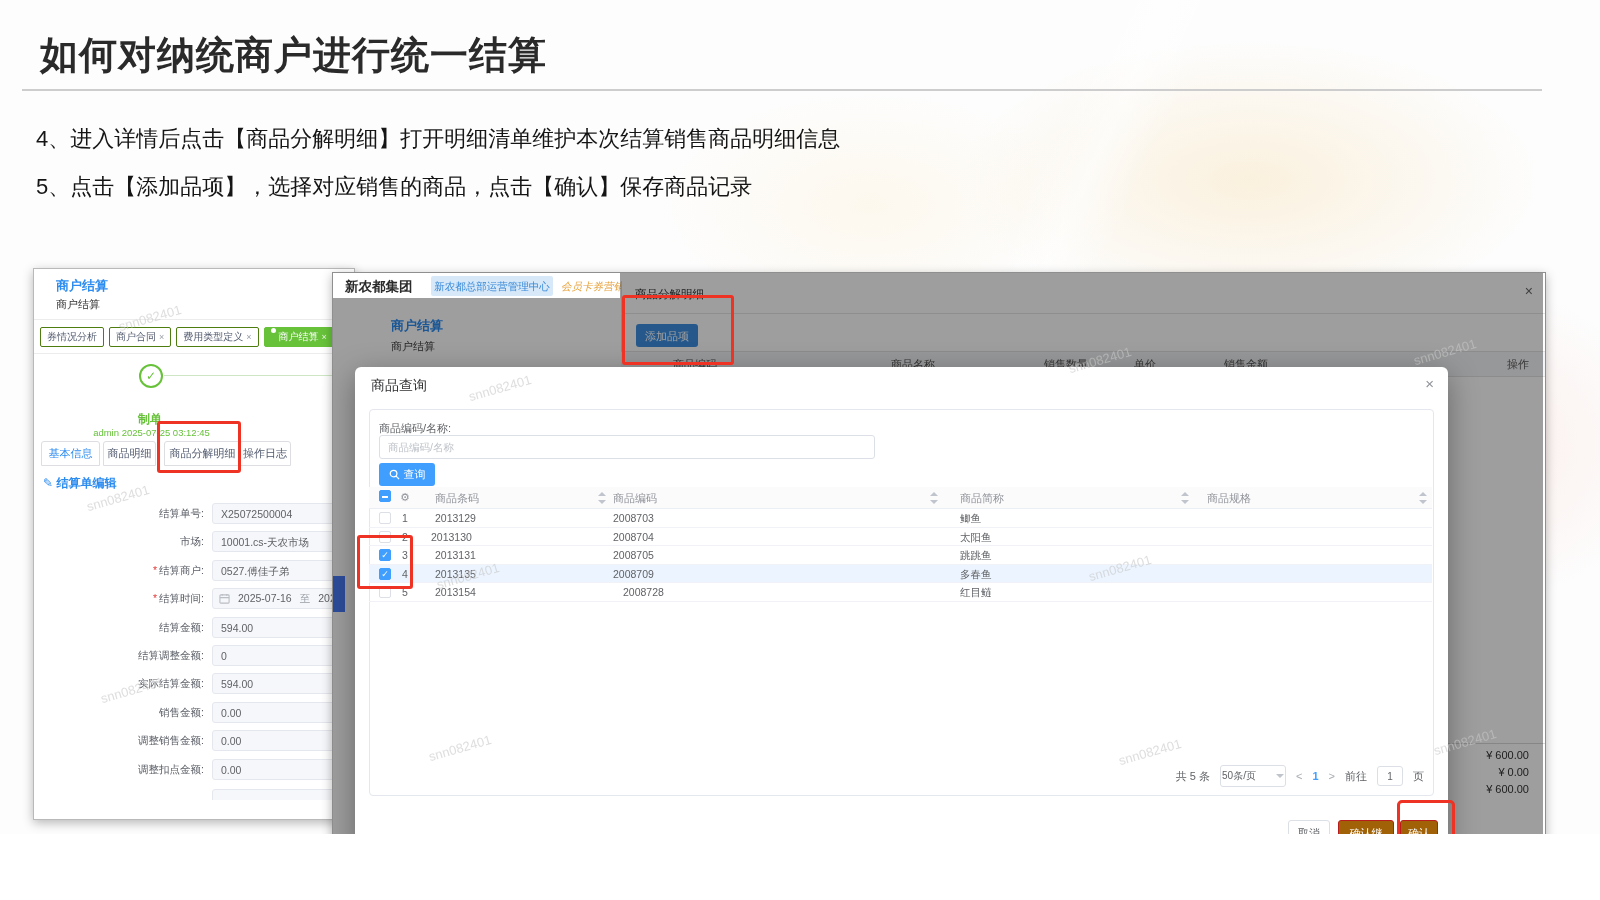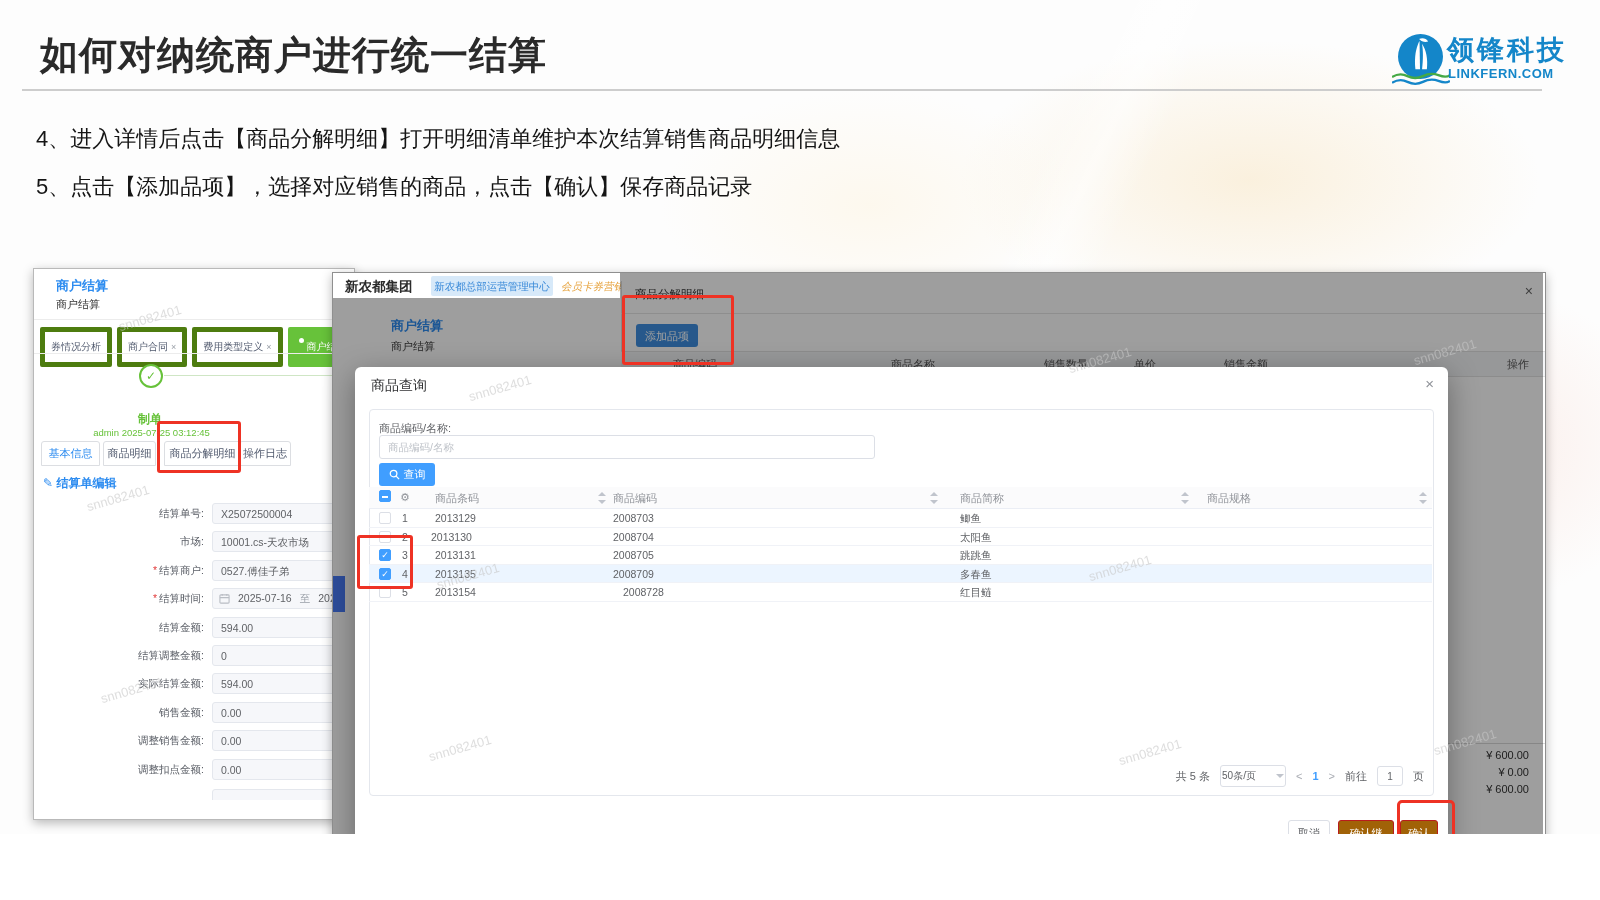--- a/index.html
+++ b/index.html
@@ -20,21 +20,21 @@
   .logo-name{position:absolute;left:85px;top:2px;font-size:27px;font-weight:bold;color:#1486c9;letter-spacing:3px;}
   .logo-dom{position:absolute;left:86px;top:36px;font-size:13px;font-weight:bold;color:#1486c9;letter-spacing:.5px;}
   
   .win{position:absolute;background:#fff;border:1px solid #b9b9b9;box-shadow:0 3px 10px rgba(0,0,0,.28);}
   
   .w1{left:33px;top:268px;width:320px;height:550px;z-index:10;overflow:hidden;}
   .w1-title{left:22px;top:8px;font-size:13px;font-weight:bold;color:#2d8cf0;}
   .w1-crumb{left:22px;top:28px;font-size:11px;color:#333;}
   .hline{position:absolute;height:1px;background:#ececec;}
   .chips{left:6px;top:58px;display:flex;gap:5px;}
-  .chip{height:18px;line-height:18px;padding:6px 6px;border:5px solid #4d7c0f;background:#fff;font-size:10px;color:#515a6e;border-radius:2px;display:flex;gap:3px;white-space:nowrap;}
+  .chip{height:18px;line-height:18px;padding:0 6px;border:1px solid #4d7c0f;background:#fff;font-size:10px;color:#515a6e;border-radius:2px;display:flex;gap:3px;white-space:nowrap;}
   .chip.active{background:#67c23a;border-color:#67c23a;color:#fff;}
   .chip .dot{width:5px;height:5px;border-radius:50%;background:#fff;display:inline-block;}
   .chip .x{font-size:9px;color:#9aa0a8;}
   .chip.active .x{color:#eaf7e4;}
   .step-circle{left:105px;top:95px;width:20px;height:20px;border:2px solid #67c23a;border-radius:50%;color:#67c23a;font-size:12px;text-align:center;line-height:20px;background:#fff;}
   .step-line{left:130px;top:106px;width:195px;height:1px;background:#cfe6c5;}
   .step-label{left:85px;top:142px;width:62px;text-align:center;font-size:12px;color:#67c23a;font-weight:bold;}
   .step-meta{left:15px;top:158px;width:205px;text-align:center;font-size:9.5px;color:#67c23a;}
   .ltab{position:absolute;top:172px;height:23px;line-height:23px;text-align:center;font-size:11px;color:#515a6e;border:1px solid #dcdee2;background:#fff;border-radius:3px 3px 0 0;}
   .ltab.active{color:#2d8cf0;}
@@ -114,34 +114,20 @@
 
 <div class="slide">
   <div class="blob b1"></div>
   <div class="blob b2"></div>
   <div class="blob b3"></div>
   <div class="streak"></div>
 
   <div class="abs title">如何对纳统商户进行统一结算</div>
   <div class="abs title-rule"></div>
 
-  <div class="abs logo">
-    <svg class="abs" style="left:36px;top:4px;" width="45" height="45" viewBox="0 0 46 46">
-      <circle cx="23" cy="23" r="23" fill="#1486c9"></circle>
-      <path d="M22 7 C18 15 16.5 25 17.8 36 L22.5 36 Z" fill="#fff"></path>
-      <path d="M24.5 10 C25.8 16 25.8 27 24.6 36 L29.5 36 C30.8 26 28.8 16 24.5 10 Z" fill="#fff"></path>
-      <path d="M21.5 5 C25.5 3.4 28.8 4.6 30.8 7.6 C27.6 8.8 24.4 7.8 21.5 5 Z" fill="#fff"></path>
-    </svg>
-    <svg class="abs" style="left:30px;top:42px;" width="58" height="14" viewBox="0 0 60 14">
-      <path d="M0 5 Q8 0 16 4 T32 4 T48 3 T60 3" stroke="#45a945" fill="none" stroke-width="2.4"></path>
-      <path d="M0 11 Q8 6 16 10 T32 10 T48 9 T60 9" stroke="#1486c9" fill="none" stroke-width="2.4"></path>
-    </svg>
-    <span class="logo-name">领锋科技</span>
-    <span class="logo-dom">LINKFERN.COM</span>
-  </div>
 
   <div class="abs instr" style="top:124px;">4、进入详情后点击【商品分解明细】打开明细清单维护本次结算销售商品明细信息</div>
   <div class="abs instr" style="top:172px;">5、点击【添加品项】，选择对应销售的商品，点击【确认】保存商品记录</div>
 
   <div class="win w1">
     <div class="abs w1-title">商户结算</div>
     <div class="abs w1-crumb">商户结算</div>
     <div class="hline" style="left:0;top:50px;width:320px;"></div>
     <div class="abs chips" id="chips">
         <div class="chip">

